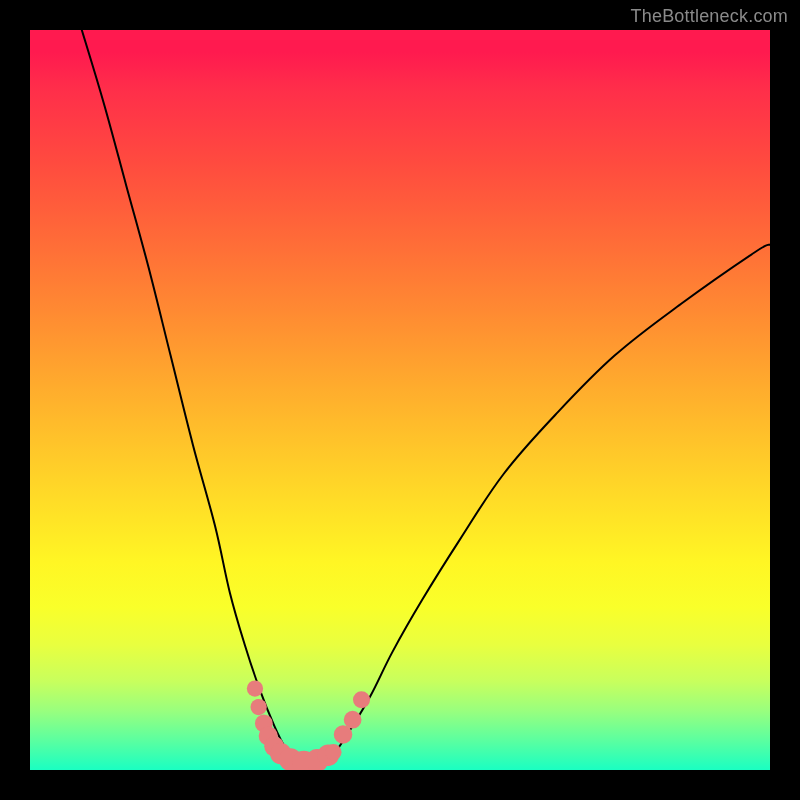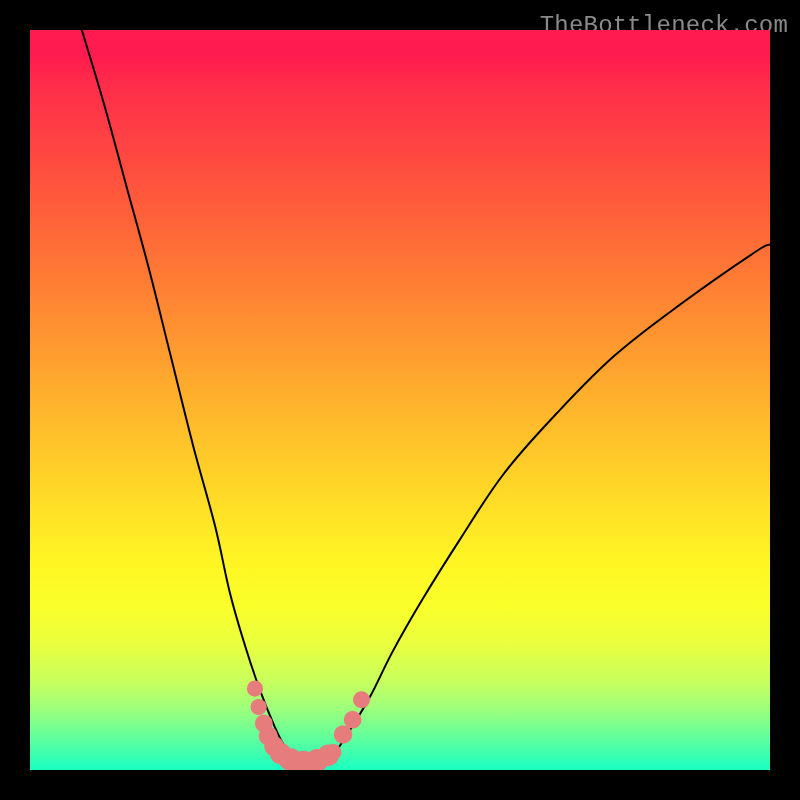--- a/index.html
+++ b/index.html
@@ -53,28 +53,27 @@
   }
   svg.curves {
     position: absolute;
     left: 0;
     top: 0;
     width: 740px;
     height: 740px;
   }
   .watermark {
     position: absolute;
-    top: 12px;
+    top: 6px;
     right: 12px;
     color: #8a8a8a;
-    font-size: 24px;
+    font-size: 18px;
     font-weight: 500;
     letter-spacing: 0.2px;
     user-select: none;
-    font-family: Liberation Mono, monospace;
   }
 </style>
 </head>
 <body>
 
 <div class="frame">
 
   <div class="watermark">TheBottleneck.com</div>
 
   <div class="plot">

